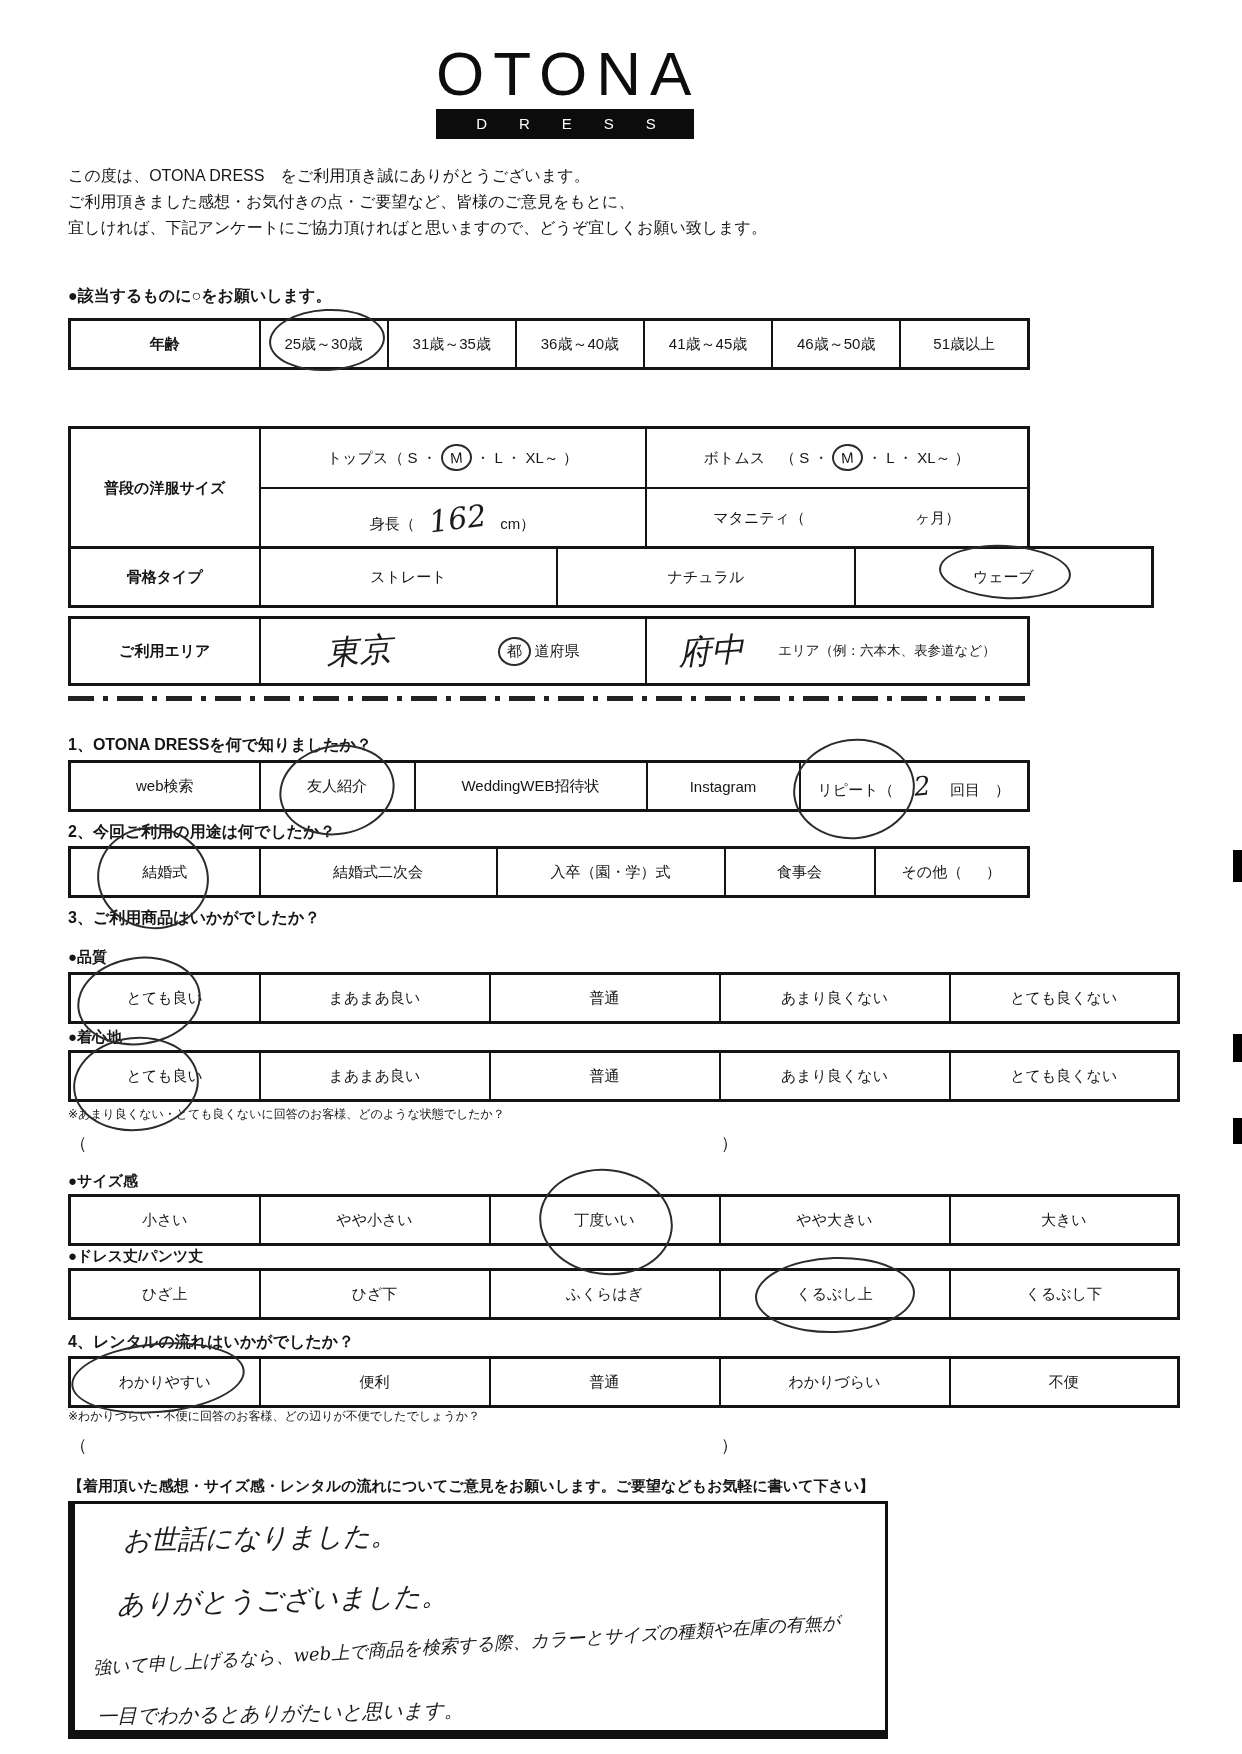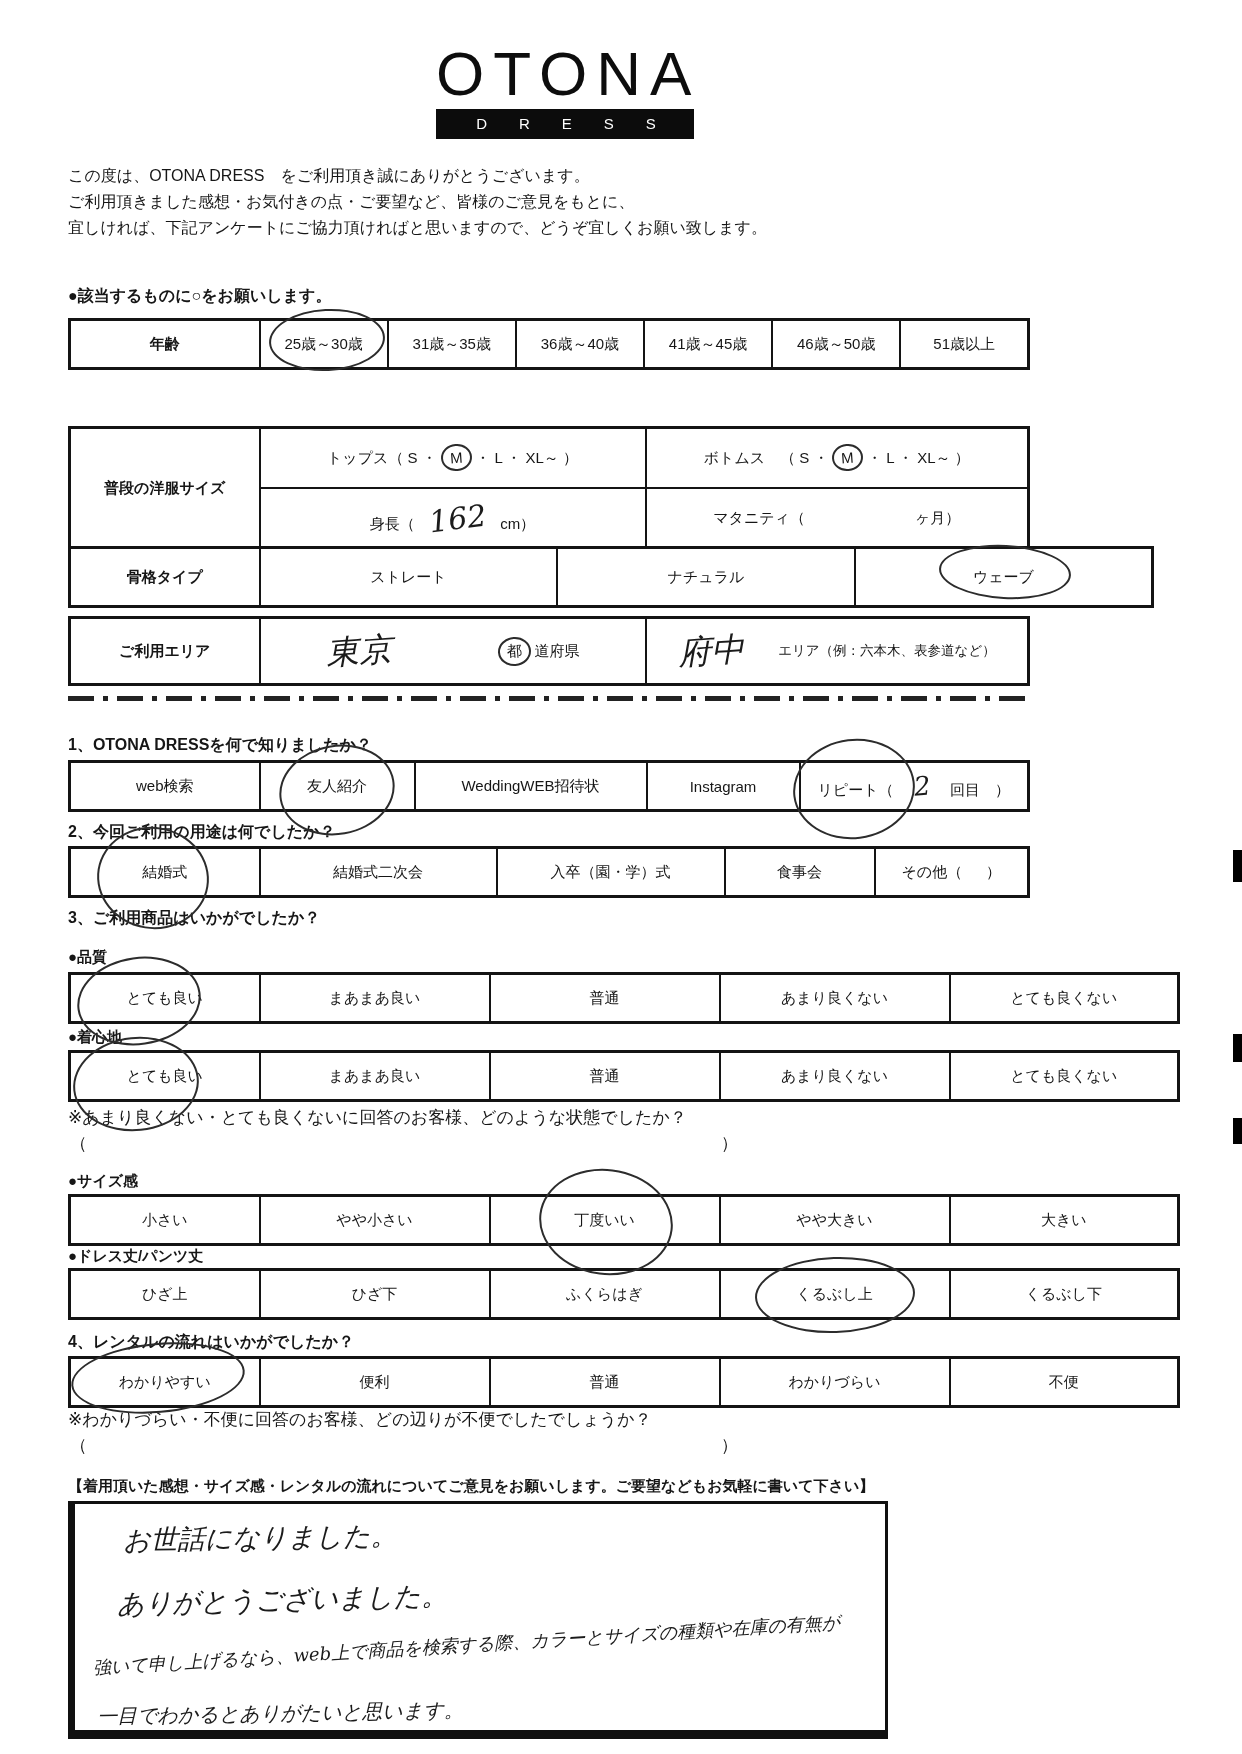--- a/index.html
+++ b/index.html
@@ -51,21 +51,21 @@
   .mk-length{left:50%;margin-left:-80px;top:-14px;width:156px;height:72px;transform:rotate(-2deg);}
   .mk-flow{left:0px;top:-16px;width:170px;height:66px;transform:rotate(-5deg);}
 
   
   .dashed{position:absolute;left:68px;top:696px;width:962px;height:5px;
           background:repeating-linear-gradient(90deg,#222 0 26px,transparent 26px 35px,#222 35px 40px,transparent 40px 49px);}
 
   
   .q-title{position:absolute;left:68px;font-size:16px;font-weight:bold;}
   .sec-label{position:absolute;left:68px;font-size:15px;font-weight:bold;}
-  .note{position:absolute;left:68px;font-size:17px;}
+  .note{position:absolute;left:68px;font-size:12px;}
   .paren-row{position:absolute;left:70px;width:668px;display:flex;justify-content:space-between;font-size:17px;}
   .hint-text{font-size:13.5px;}
 
   
   .c-header{position:absolute;left:68px;top:1477px;font-size:15px;font-weight:bold;}
   .c-box{position:absolute;left:68px;top:1501px;width:820px;height:238px;box-sizing:border-box;
          border:3px solid #101010;border-left-width:7px;border-bottom-width:9px;}
   .c-line{position:absolute;white-space:nowrap;}
   .c-l1{left:48px;top:16px;font-size:27px;transform:rotate(-1deg);}
   .c-l2{left:42px;top:78px;font-size:27px;transform:rotate(-1.5deg);}

